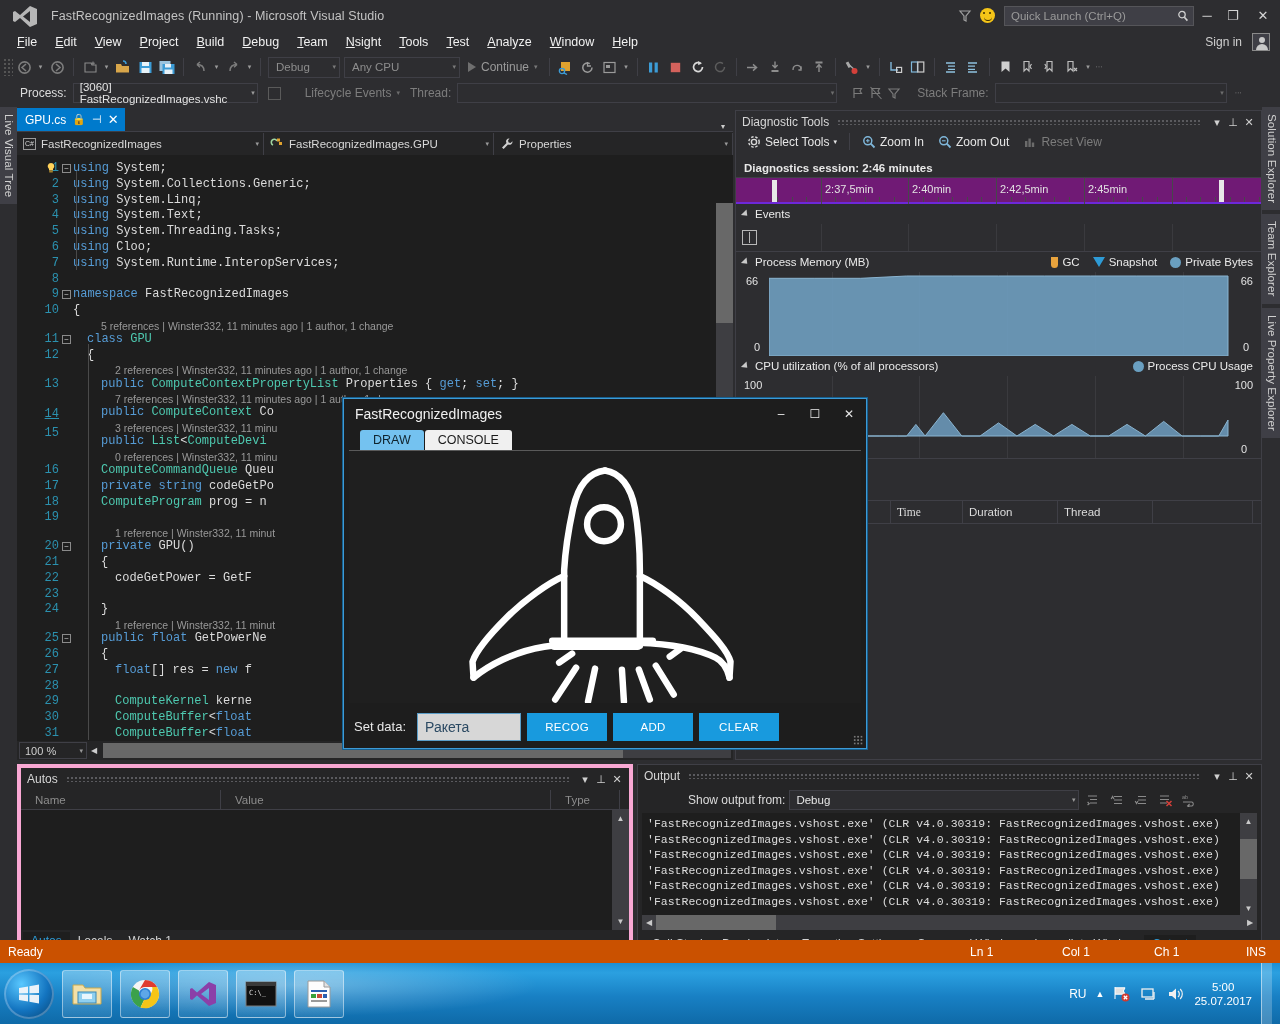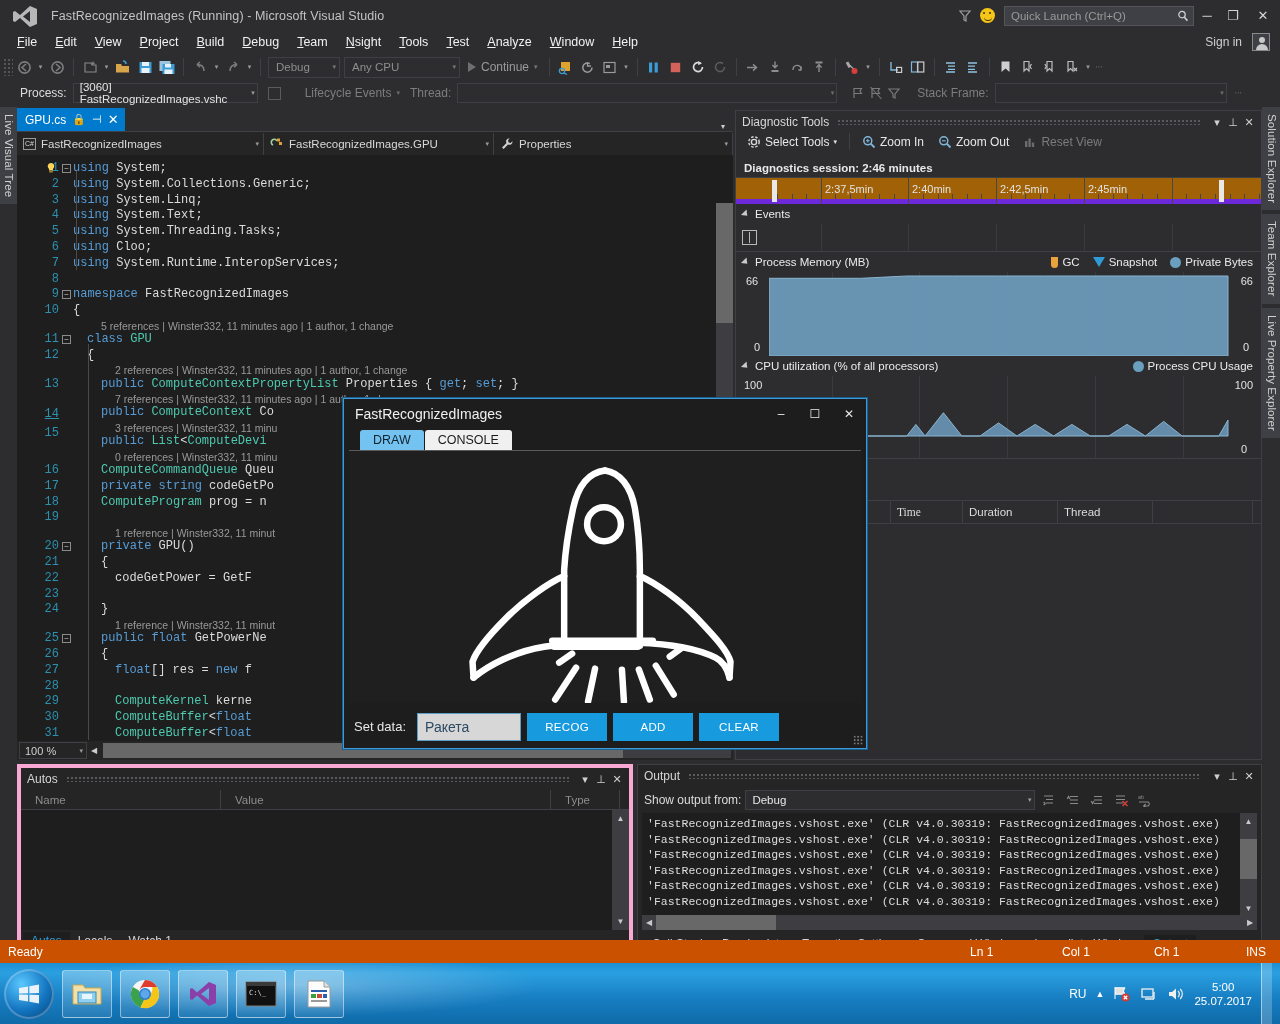--- a/index.html
+++ b/index.html
@@ -177,21 +177,21 @@
   .dots { flex: 1; height: 6px; margin: 0 8px;
     background-image: radial-gradient(#5a5a5e 0.8px, transparent 0.9px); background-size: 4px 4px; }
   .phbtn { width: 16px; text-align: center; color: #d0d0d0; font-size: 11px; }
   .diag-toolbar { height: 26px; display: flex; align-items: flex-start; gap: 4px; padding: 0 6px;
     font-size: 12px; color: #e6e6e6; }
   .dtb-item { display: flex; align-items: center; gap: 4px; padding: 2px 5px; }
   .dtb-item.disabled { color: #7c7c7c; }
   .dtb-sep { width: 1px; height: 17px; background: #3f3f46; margin: 0 3px; }
   .sess { height: 19px; display: flex; align-items: center; padding-left: 8px; font-size: 11.5px;
     font-weight: bold; color: #e8e8e8; border-bottom: 1px solid #3f3f46; }
-  .ruler { height: 26px; position: relative; border-bottom: 5px solid #6d28d9; background: #a16207; }
+  .ruler { height: 26px; position: relative; border-bottom: 2px solid #6d28d9; background: #701a75; }
   .rtick { position: absolute; top: 0; width: 1px; height: 26px; background: #47474b; }
   .rminor { position: absolute; bottom: 0; width: 1px; height: 5px; background: #47474b; }
   .rlabel { position: absolute; top: 5px; font-size: 11px; color: #e2e2e2; }
   .rmark { position: absolute; top: 2px; width: 5px; height: 22px; background: #e8e8e8; }
   .drow-head { height: 20px; display: flex; align-items: center; gap: 7px; padding-left: 7px;
     font-size: 11.5px; color: #eaeaea; position: relative; }
   .tri-d { width: 0; height: 0; border-left: 5px solid #c9c9c9; border-top: 4px solid transparent;
     border-bottom: 4px solid transparent; transform: rotate(45deg); }
   .legend { position: absolute; right: 8px; display: flex; align-items: center; gap: 5px; font-size: 11.5px; }
   .lg-item { display: flex; align-items: center; gap: 4px; margin-left: 8px; }
@@ -231,21 +231,21 @@
     gap: 0; font-size: 12px; padding-left: 2px; }
   .tabstrip .t { padding: 2px 8px; color: #d4d4d4; }
   .tabstrip .t.sel { color: #2e9bd6; background: #1e1e1e; }
 
   
   .output {
     position: absolute; left: 637px; top: 764px; width: 625px; height: 192px;
     background: #252526; border: 1px solid #3f3f46;
   }
   .out-toolbar { height: 26px; display: flex; align-items: center; gap: 4px; padding-left: 6px; }
-  .out-lbl { font-size: 12px; color: #dcdcdc; }
+  .out-lbl { font-size: 12px; color: #dcdcdc; margin-left: 44px; }
   .out-combo { width: 290px; height: 20px; border: 1px solid #3f3f46; background: #2d2d30;
     display: flex; align-items: center; padding: 0 3px 0 6px; font-size: 11.5px; color: #e6e6e6; }
   .out-ico { width: 20px; height: 20px; display: flex; align-items: center; justify-content: center;
     color: #9a9a9a; font-size: 12px; }
   .out-body { position: absolute; left: 4px; right: 21px; top: 48px; height: 104px; background: #1e1e1e;
     overflow: hidden; font-family: "Liberation Mono", monospace; font-size: 11.5px; color: #dcdcdc;
     line-height: 15.5px; padding: 3px 0 0 5px; white-space: pre; }
   .out-vscroll { position: absolute; right: 4px; top: 48px; height: 104px; width: 17px; background: #3e3e42; }
   .out-hscroll { position: absolute; left: 4px; right: 4px; bottom: 25px; height: 15px; background: #3e3e42;
     display: flex; align-items: center; }

